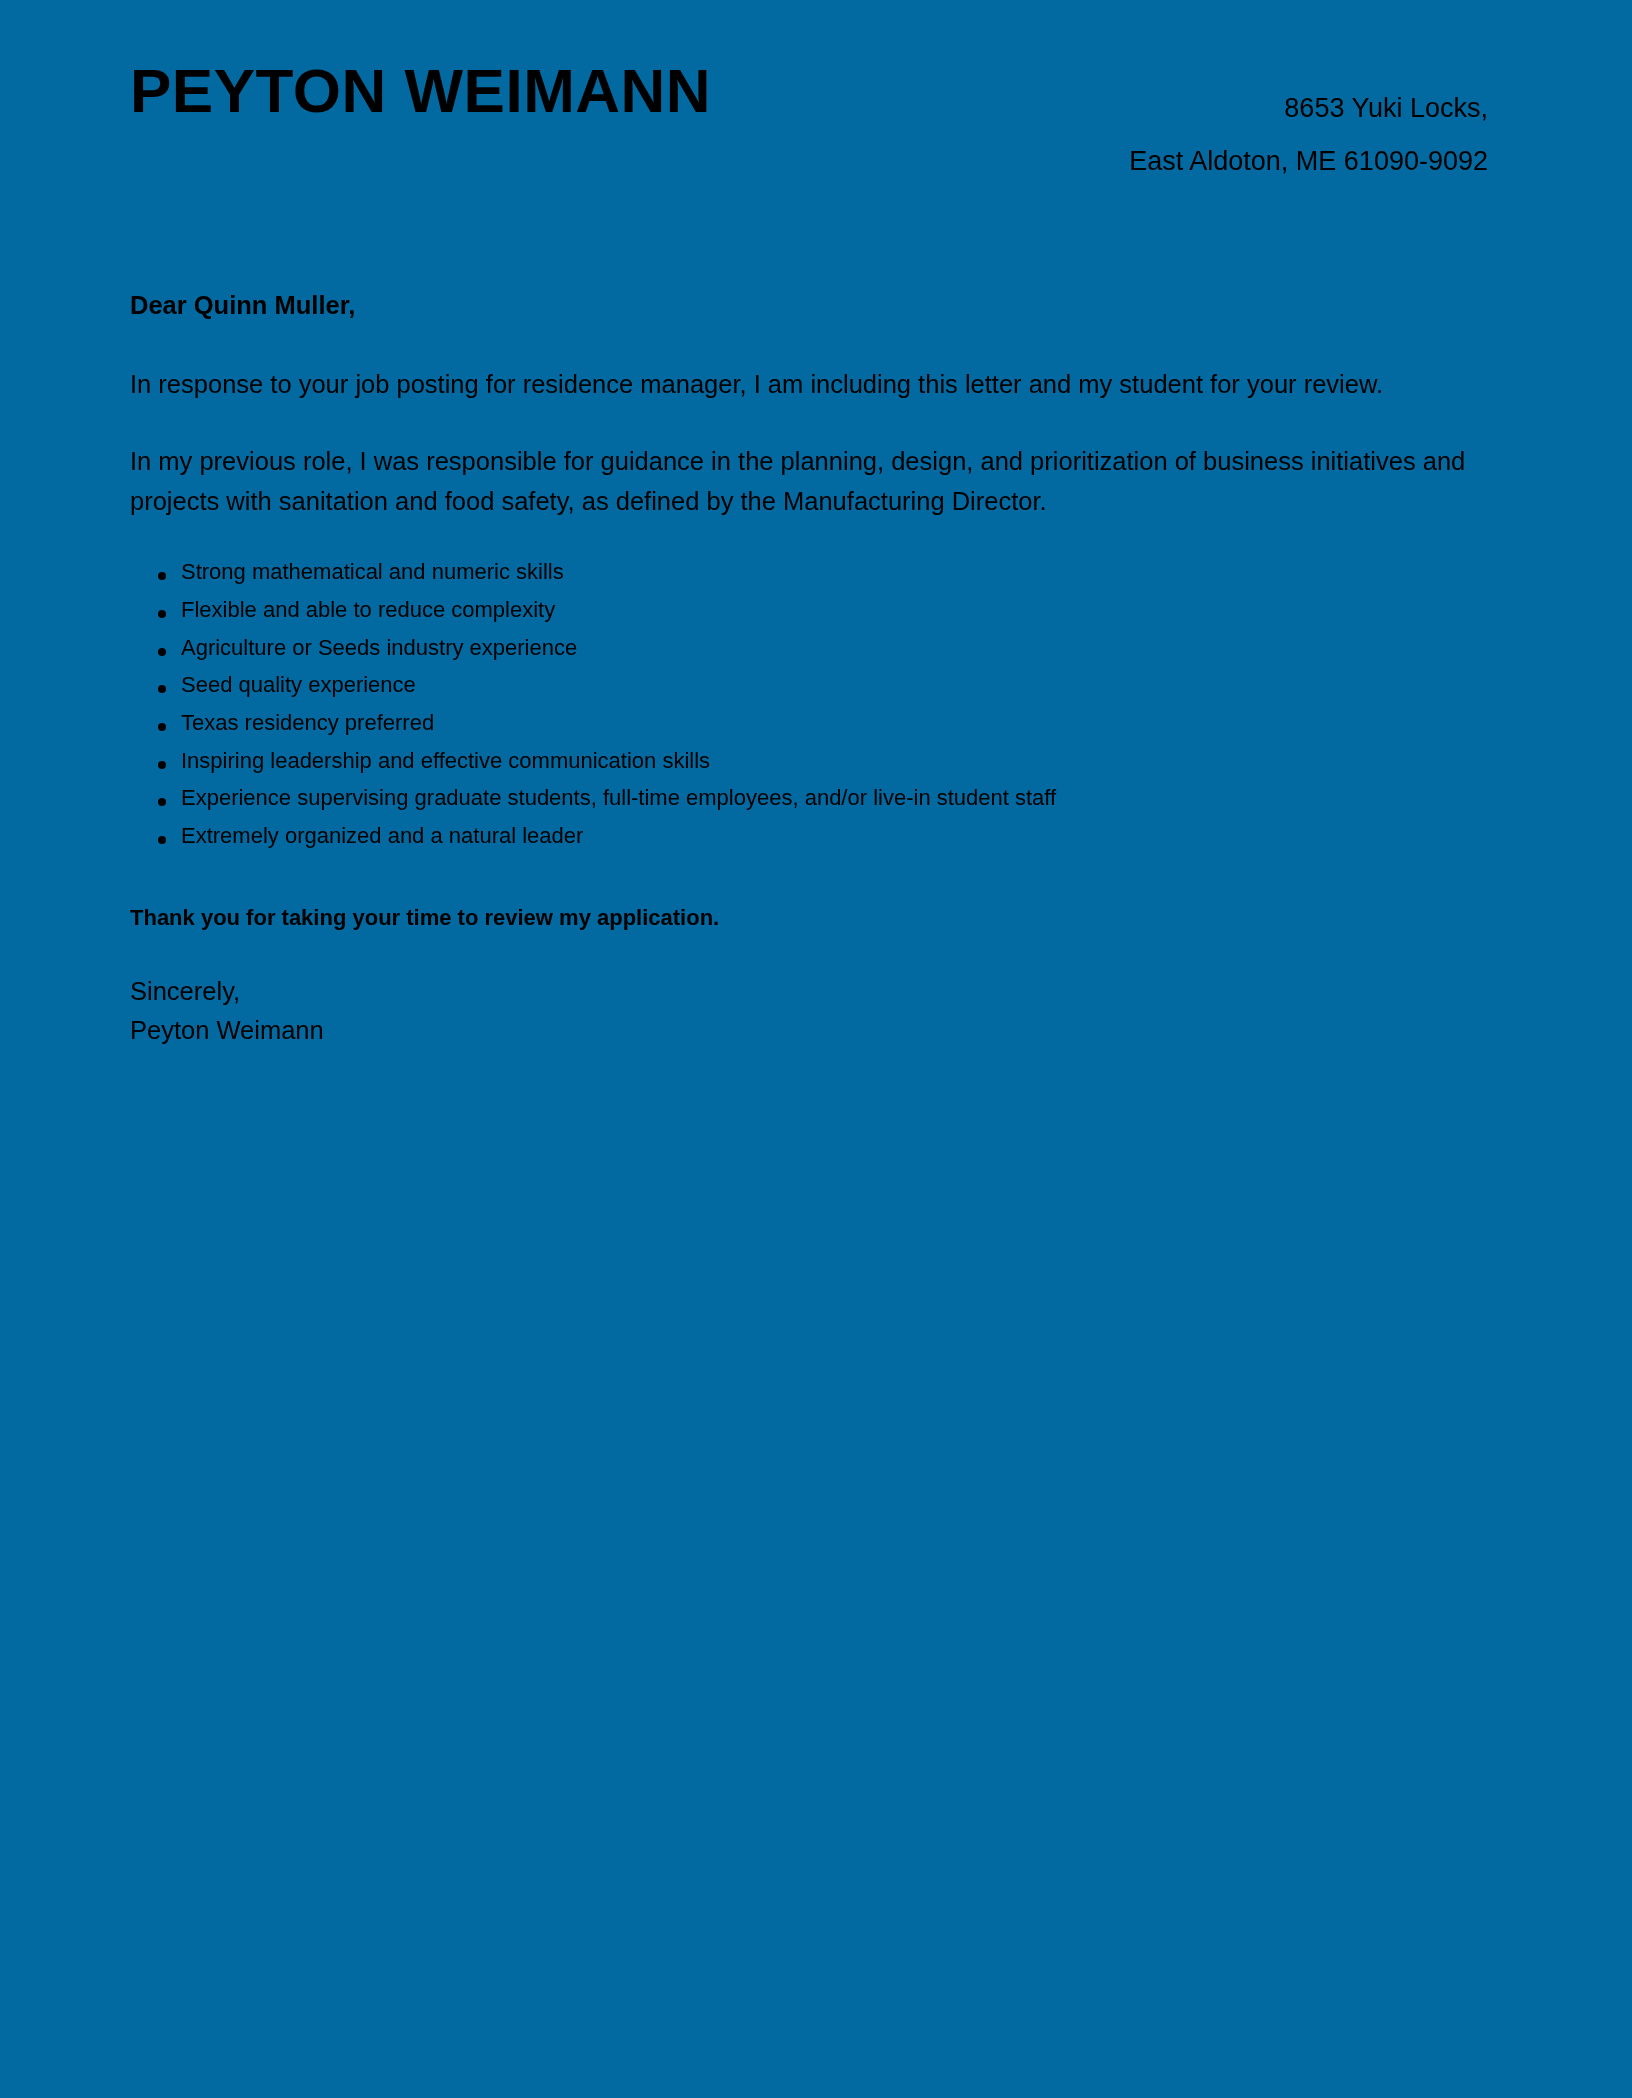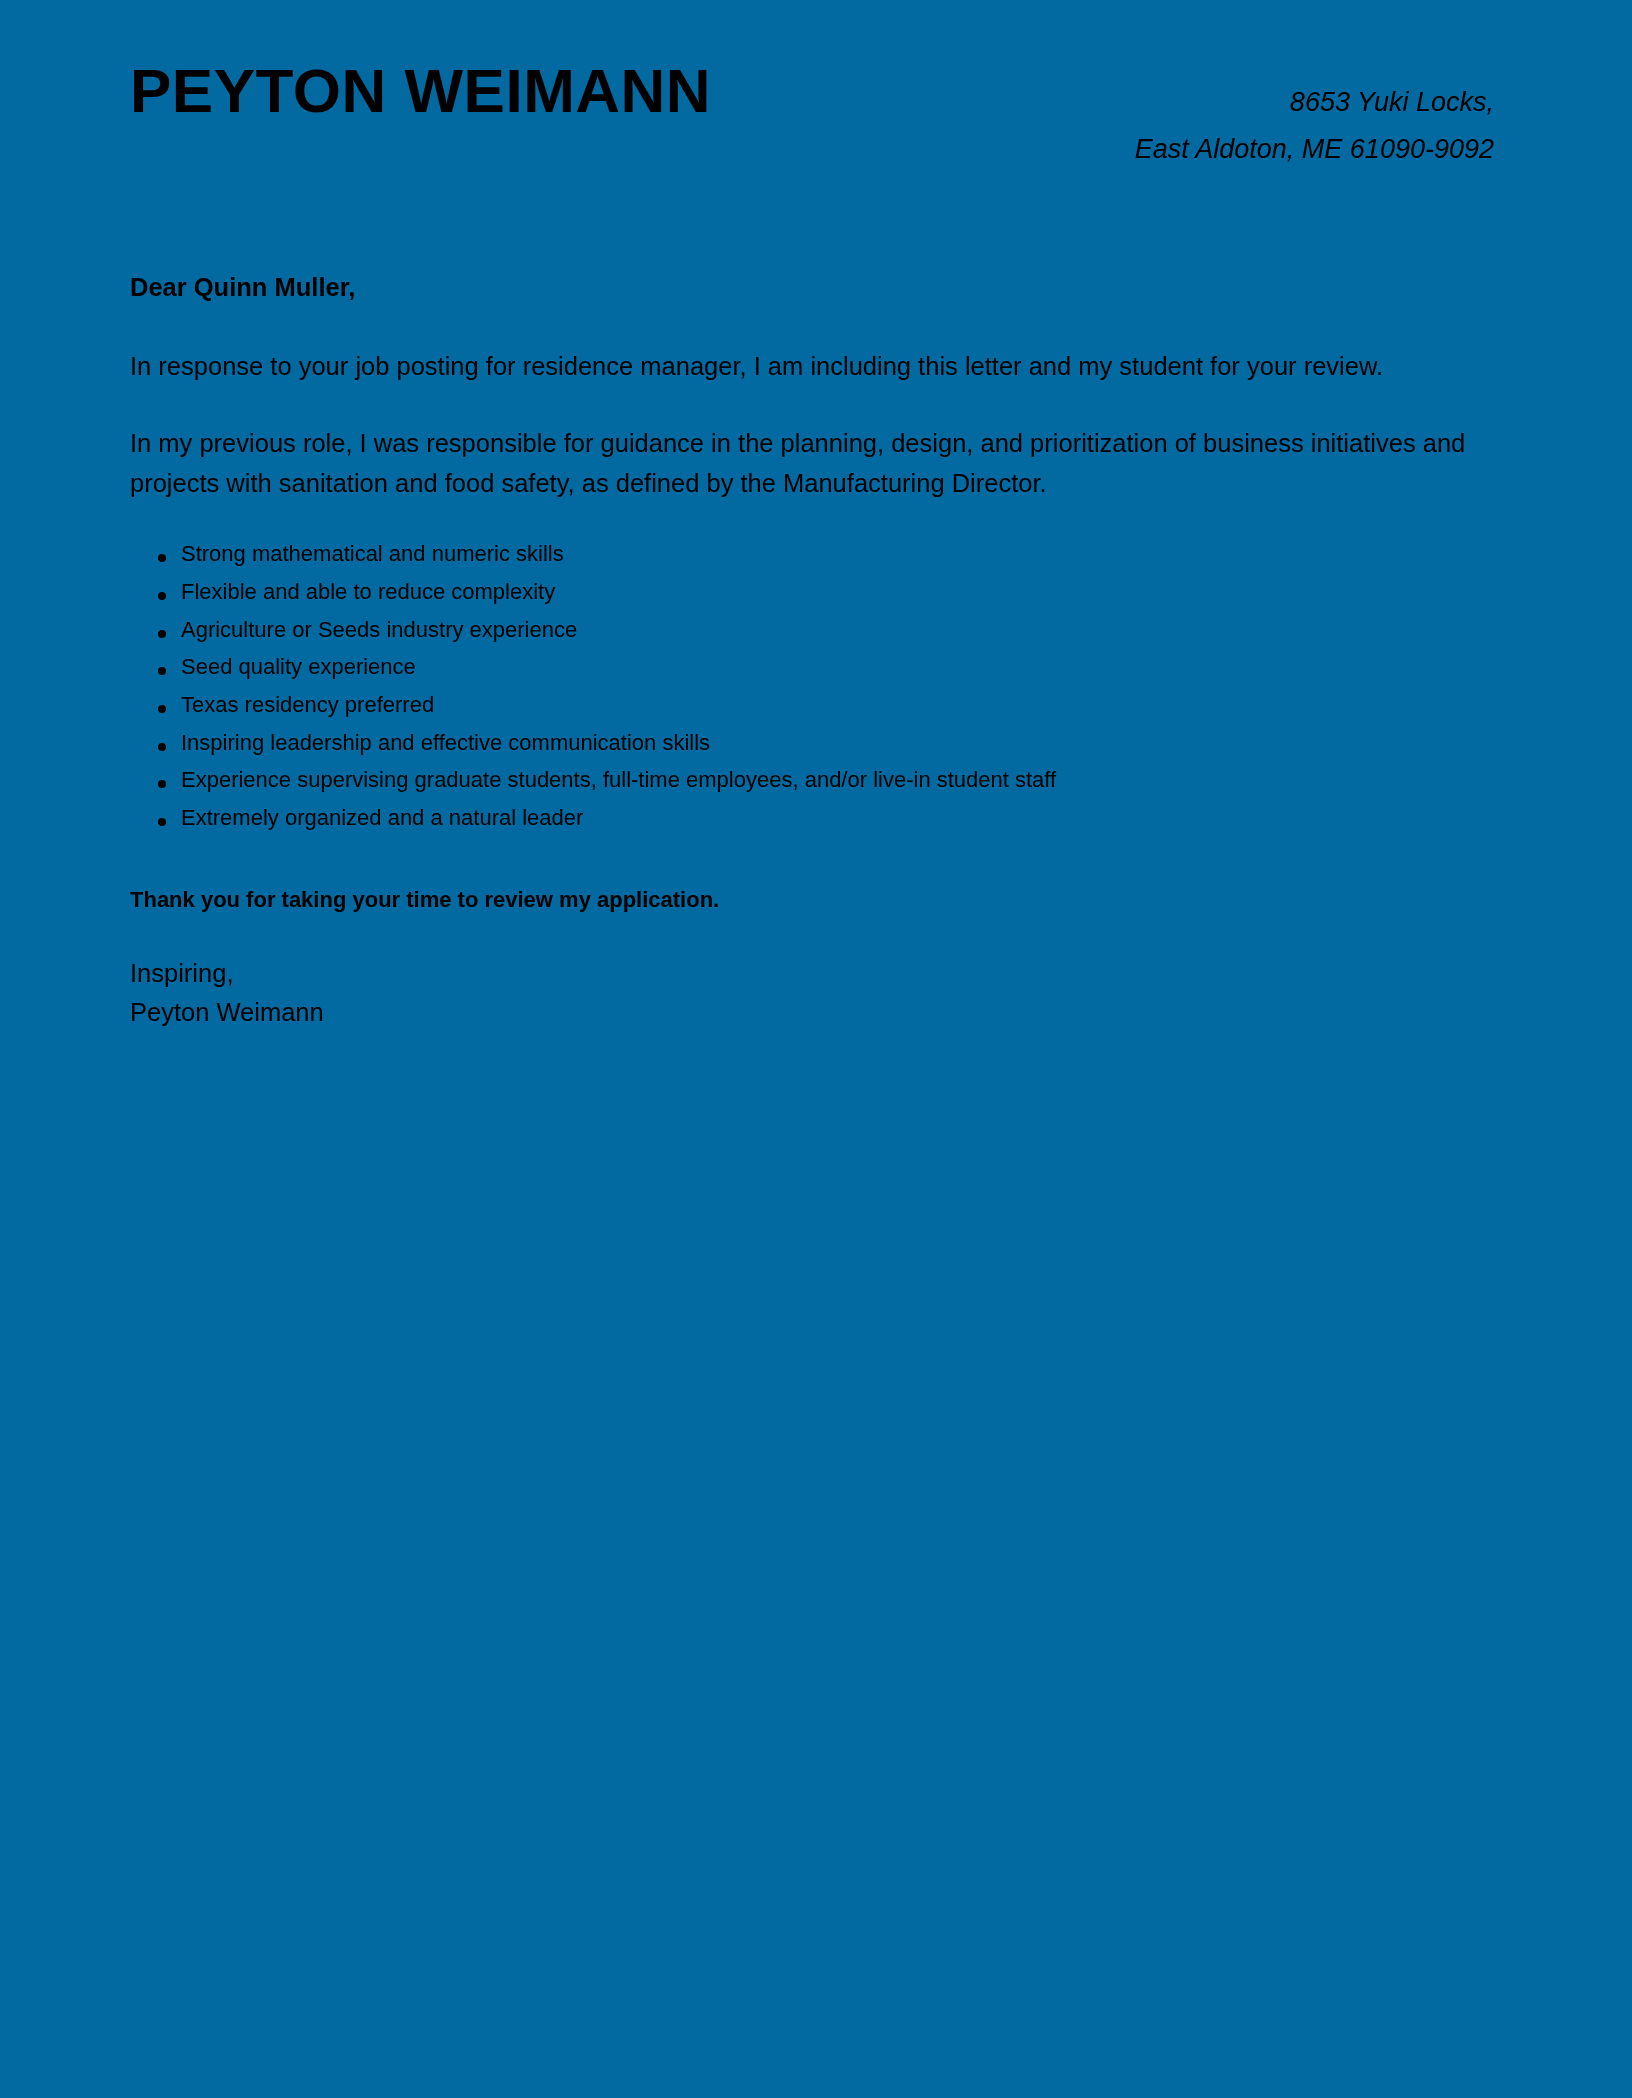--- a/index.html
+++ b/index.html
@@ -37,21 +37,21 @@
     white-space: nowrap;
     margin: 0;
   }
   .address {
     text-align: right;
     font-size: 27px;
     line-height: 1.45;
     padding-top: 20px;
     white-space: nowrap;
   }
-  .address div { margin: 8px; font-style: italic; }
+  .address div { margin: 14px; }
   
   .letter {
     margin-top: 91px;
     max-width: 1360px;
   }
   .salutation {
     font-size: 25.5px;
     font-weight: 700;
     line-height: 1.5;
     margin: 0 0 40px 0;
@@ -127,18 +127,18 @@
       <li>Seed quality experience</li>
       <li>Texas residency preferred</li>
       <li>Inspiring leadership and effective communication skills</li>
       <li>Experience supervising graduate students, full-time employees, and/or live-in student staff</li>
       <li>Extremely organized and a natural leader</li>
     </ul>
 
     <div class="thanks">Thank you for taking your time to review my application.</div>
 
     <div class="signoff">
-      <div>Inspiring,</div>
+      <div>Sincerely,</div>
       <div>Peyton Weimann</div>
     </div>
 
   </div>
 </div>
 
 </body></html>

